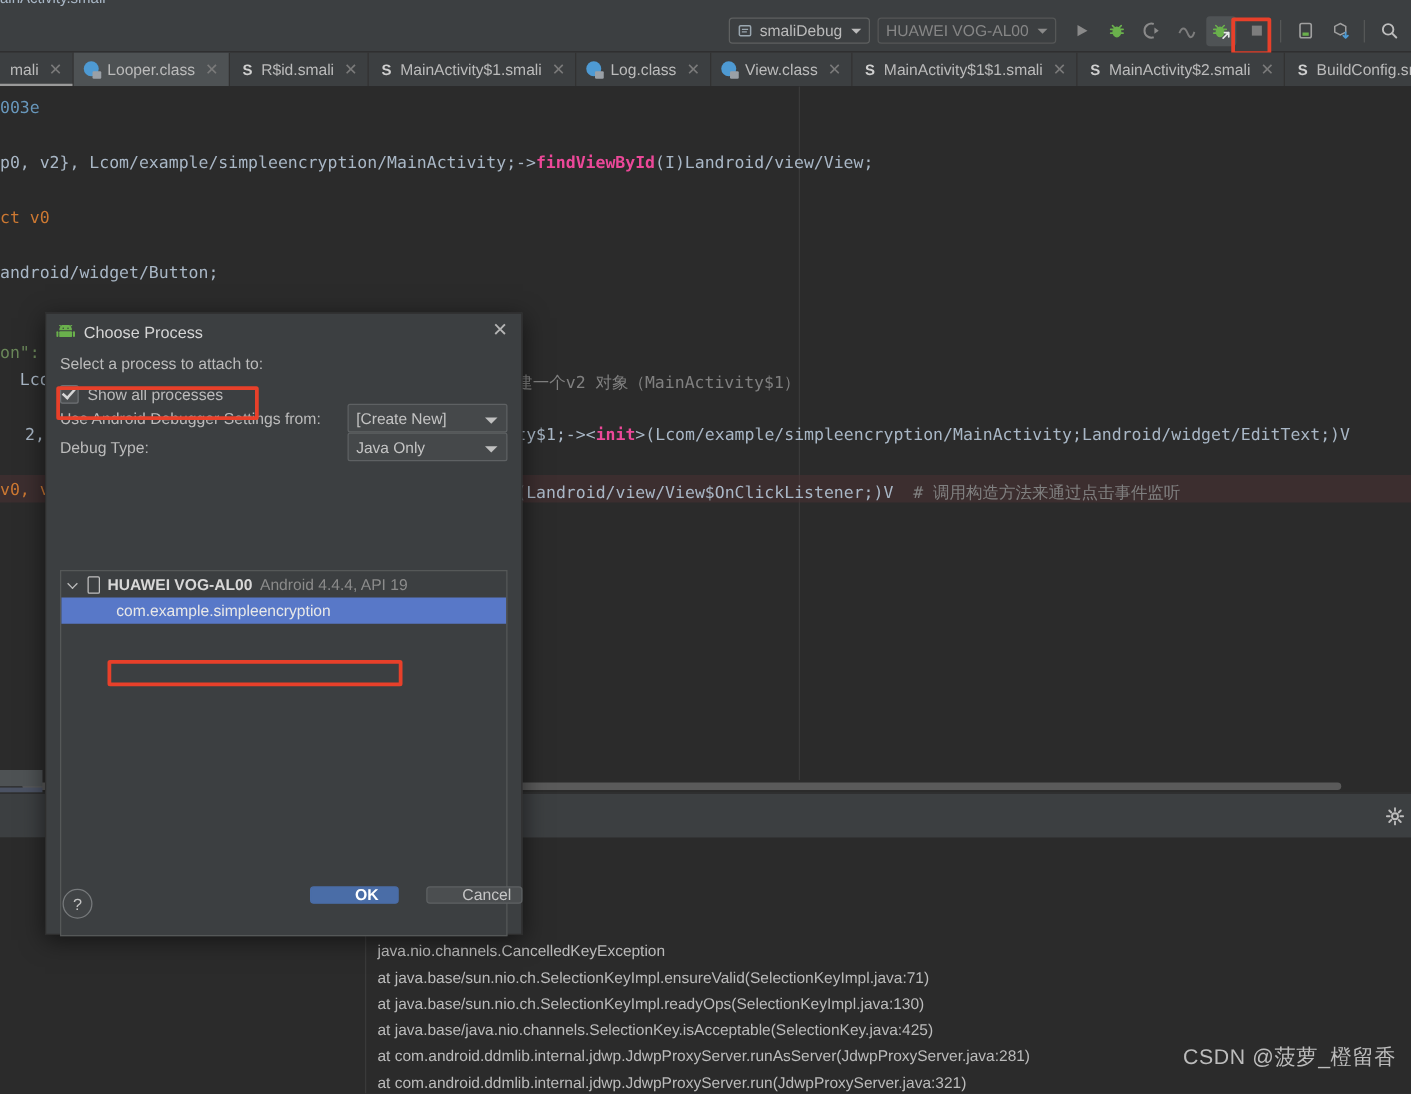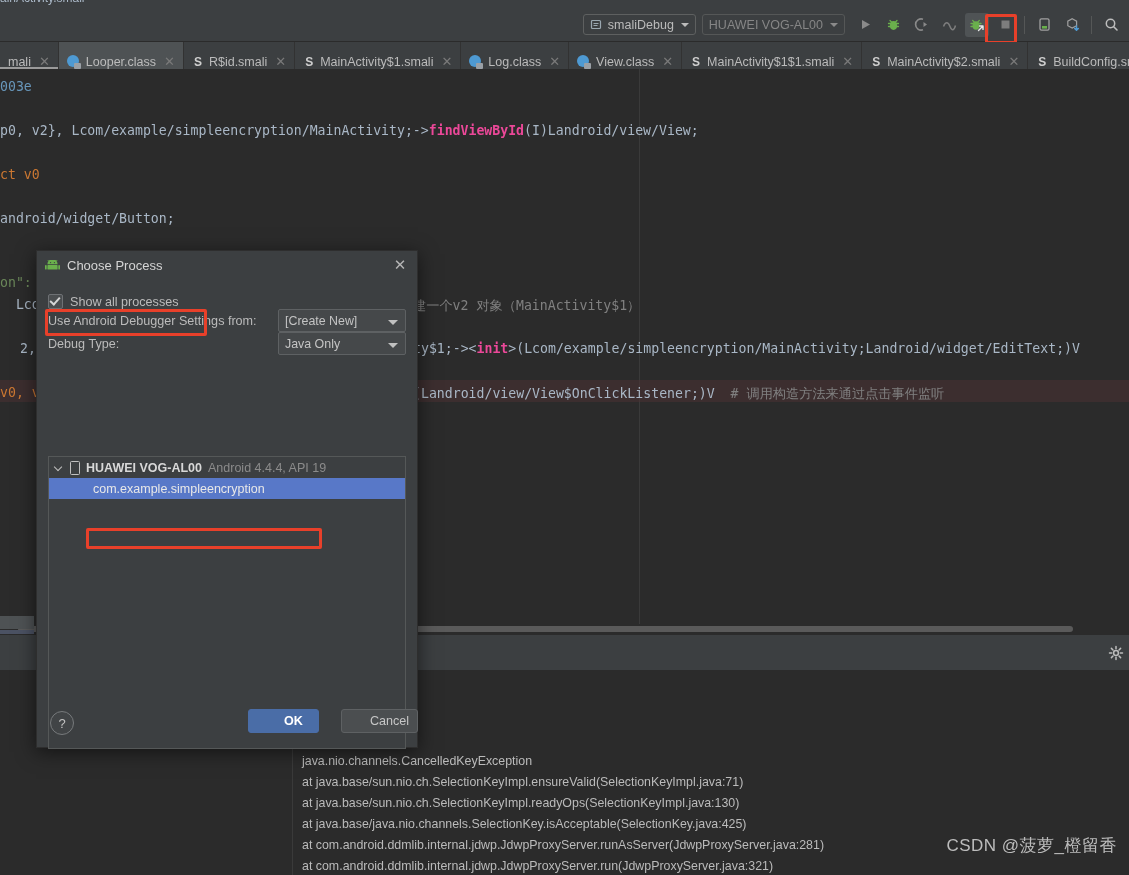--- a/index.html
+++ b/index.html
@@ -73,21 +73,21 @@
     pointer-events: none; box-sizing: border-box;
   }
 
   
   .tabbar {
     position: absolute; left: 0; top: 42px; width: 1129px; height: 27px;
     background: #3c3f41; display: flex; align-items: stretch;
     overflow: hidden;
   }
   .tab {
-    display: flex; align-items: flex-end;
+    display: flex; align-items: center;
     padding: 0 8px 0 8px;
     font-size: 12.5px; color: #bbbbbb;
     white-space: nowrap; position: relative;
     border-right: 1px solid #323232;
     gap: 5px;
   }
   .tab.active { background: #4e5254; }
   .tab.sel-underline::after {
     content: ""; position: absolute; left: 0; right: 0; bottom: 0;
     height: 2px; background: #9a9a9a;
@@ -279,21 +279,21 @@
     position: absolute; left: 0; bottom: 0; width: 100%; height: 46px;
   }
   .help-btn {
     position: absolute; left: 13px; top: 10px;
     width: 22px; height: 22px; border-radius: 50%;
     border: 1px solid #777a7c; background: #414446;
     color: #c2c2c2; font-size: 13px;
     display: flex; align-items: center; justify-content: center;
   }
   .btn {
-    position: absolute; top: 8px; height: 24px;
+    position: absolute; top: 8px; height: 14px;
     border-radius: 3px; font-size: 12.6px;
     display: flex; align-items: center; justify-content: center;
     box-sizing: border-box;
     padding-left: 20px;
   }
   .btn-ok {
     left: 211px; width: 71px;
     background: #4a6da7; color: #ffffff; border: 1px solid #4a6da7;
     font-weight: bold;
   }
@@ -518,20 +518,21 @@
           <rect x="2.4" y="5" width="10.2" height="4.6" rx=".7" fill="#6ab04c"></rect>
           <rect x="0" y="5" width="1.7" height="4.6" rx=".85" fill="#6ab04c"></rect>
           <rect x="13.3" y="5" width="1.7" height="4.6" rx=".85" fill="#6ab04c"></rect>
         </svg>
       </span>
       <span class="txt">Choose Process</span>
       <span class="dlg-close">✕</span>
     </div>
 
     <div class="dlg-body">
+      <div class="lbl">Select a process to attach to:</div>
 
       <div class="cbrow">
         <span class="cbox"></span>
         <span class="lbl">Show all processes</span>
       </div>
 
       <div class="frow">
         <span class="lbl">Use Android Debugger Settings from:</span>
         <span class="dsel">
           <span>[Create New]</span>

